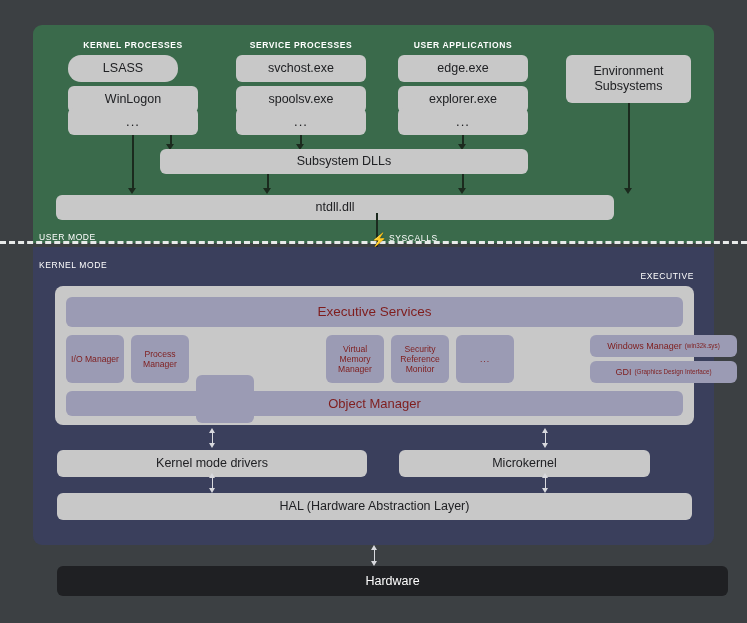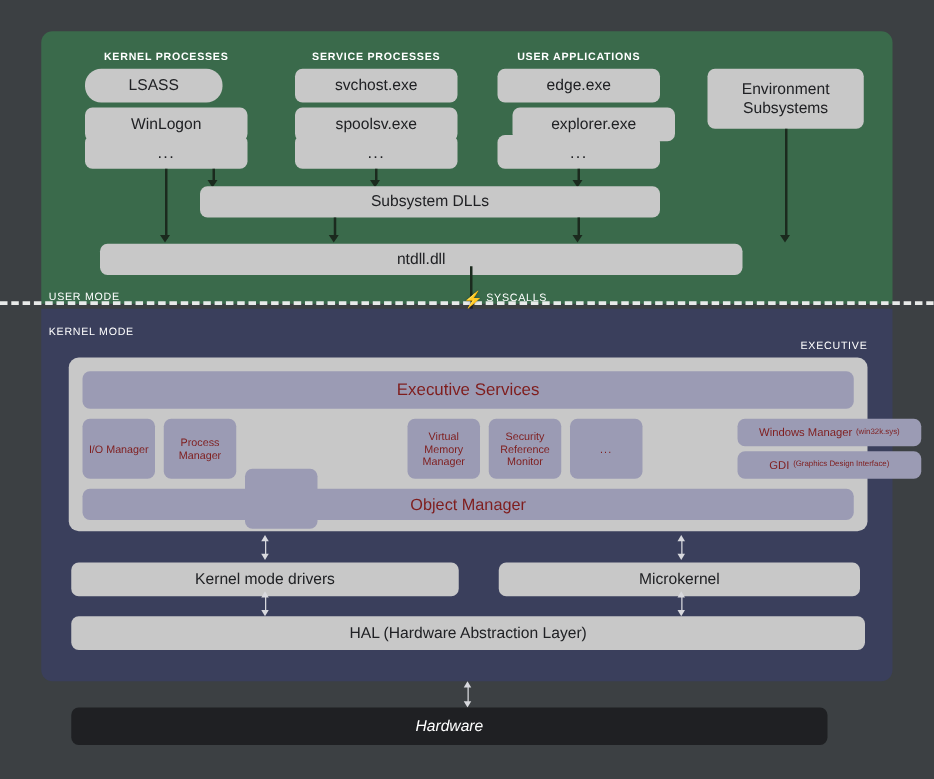--- a/index.html
+++ b/index.html
@@ -116,30 +116,29 @@
   .mgr-stack { left: 535px; top: 49px; width: 147px; }
   .mgr-box {
     width: 147px; height: 22px;
     font-size: 9px;
     margin-bottom: 4px;
   }
   .mgr-sub { font-size: 6.3px; margin-left: 3px; }
 
   
   #kmd-box   { left: 57px;  top: 450px; width: 310px; height: 27px; font-size: 12.5px; }
-  #micro-box { left: 399px; top: 450px; width: 289px; height: 27px; font-size: 12.5px; }
+  #micro-box { left: 399px; top: 450px; width: 251px; height: 27px; font-size: 12.5px; }
   #hal-box   { left: 57px;  top: 493px; width: 635px; height: 27px; font-size: 12.5px; }
 
   #hw-box {
-    left: 57px; top: 566px; width: 605px; height: 30px;
+    left: 57px; top: 566px; width: 671px; height: 30px;
     background: #1f2023; color: #ffffff;
     border-radius: 6px;
     display: flex; align-items: center; justify-content: center;
     font-size: 12.5px;
-    font-style: italic;
   }
 
   
   .arrow-line { background: #1b2a1e; width: 1.6px; }
   .arrow-head {
     width: 0; height: 0;
     border-left: 4.5px solid transparent;
     border-right: 4.5px solid transparent;
     border-top: 6px solid #1b2a1e;
   }
@@ -182,21 +181,21 @@
 
   <div class="abs gbox proc-box" style="left:68px; top:55px; width:110px;border-radius:13px;">LSASS</div>
   <div class="abs gbox proc-box" style="left:68px; top:86px; width:130px;">WinLogon</div>
   <div class="abs gbox proc-box dots" style="left:68px; top:108px; width:130px;">...</div>
 
   <div class="abs gbox proc-box" style="left:236px; top:55px; width:130px;">svchost.exe</div>
   <div class="abs gbox proc-box" style="left:236px; top:86px; width:130px;">spoolsv.exe</div>
   <div class="abs gbox proc-box dots" style="left:236px; top:108px; width:130px;">...</div>
 
   <div class="abs gbox proc-box" style="left:398px; top:55px; width:130px;">edge.exe</div>
-  <div class="abs gbox proc-box" style="left:410px; top:86px; width:130px;">explorer.exe</div>
+  <div class="abs gbox proc-box" style="left:398px; top:86px; width:130px;">explorer.exe</div>
   <div class="abs gbox proc-box dots" style="left:398px; top:108px; width:130px;">...</div>
 
   <div class="abs gbox" style="left:566px; top:55px; width:125px; height:48px;">Environment Subsystems</div>
 
   <div class="abs arrow-line" style="left:132px; top:135px; height:56px;"></div>
   <div class="abs arrow-head" style="left:127.7px; top:188px;"></div>
 
   <div class="abs arrow-line" style="left:170px; top:135px; height:12px;"></div>
   <div class="abs arrow-head" style="left:165.7px; top:144px;"></div>
 
@@ -210,21 +209,21 @@
 
   <div class="abs arrow-line" style="left:267px; top:174px; height:17px;"></div>
   <div class="abs arrow-head" style="left:262.7px; top:188px;"></div>
 
   <div class="abs arrow-line" style="left:462px; top:174px; height:17px;"></div>
   <div class="abs arrow-head" style="left:457.7px; top:188px;"></div>
 
   <div class="abs arrow-line" style="left:628px; top:103px; height:88px;"></div>
   <div class="abs arrow-head" style="left:623.7px; top:188px;"></div>
 
-  <div class="abs gbox" style="left:80px; top:195px; width:514px; height:25px;">ntdll.dll</div>
+  <div class="abs gbox" style="left:56px; top:195px; width:558px; height:25px;">ntdll.dll</div>
 
   <div class="abs" id="syscall-shaft"></div>
   <div class="abs" id="syscall-shaft2"></div>
   <div class="abs" id="syscall-head"></div>
 
   <div class="abs" id="kernel-panel"></div>
 
   <div class="abs" id="divider"></div>
 
   <div class="abs mode-label" id="user-mode-label">USER MODE</div>

